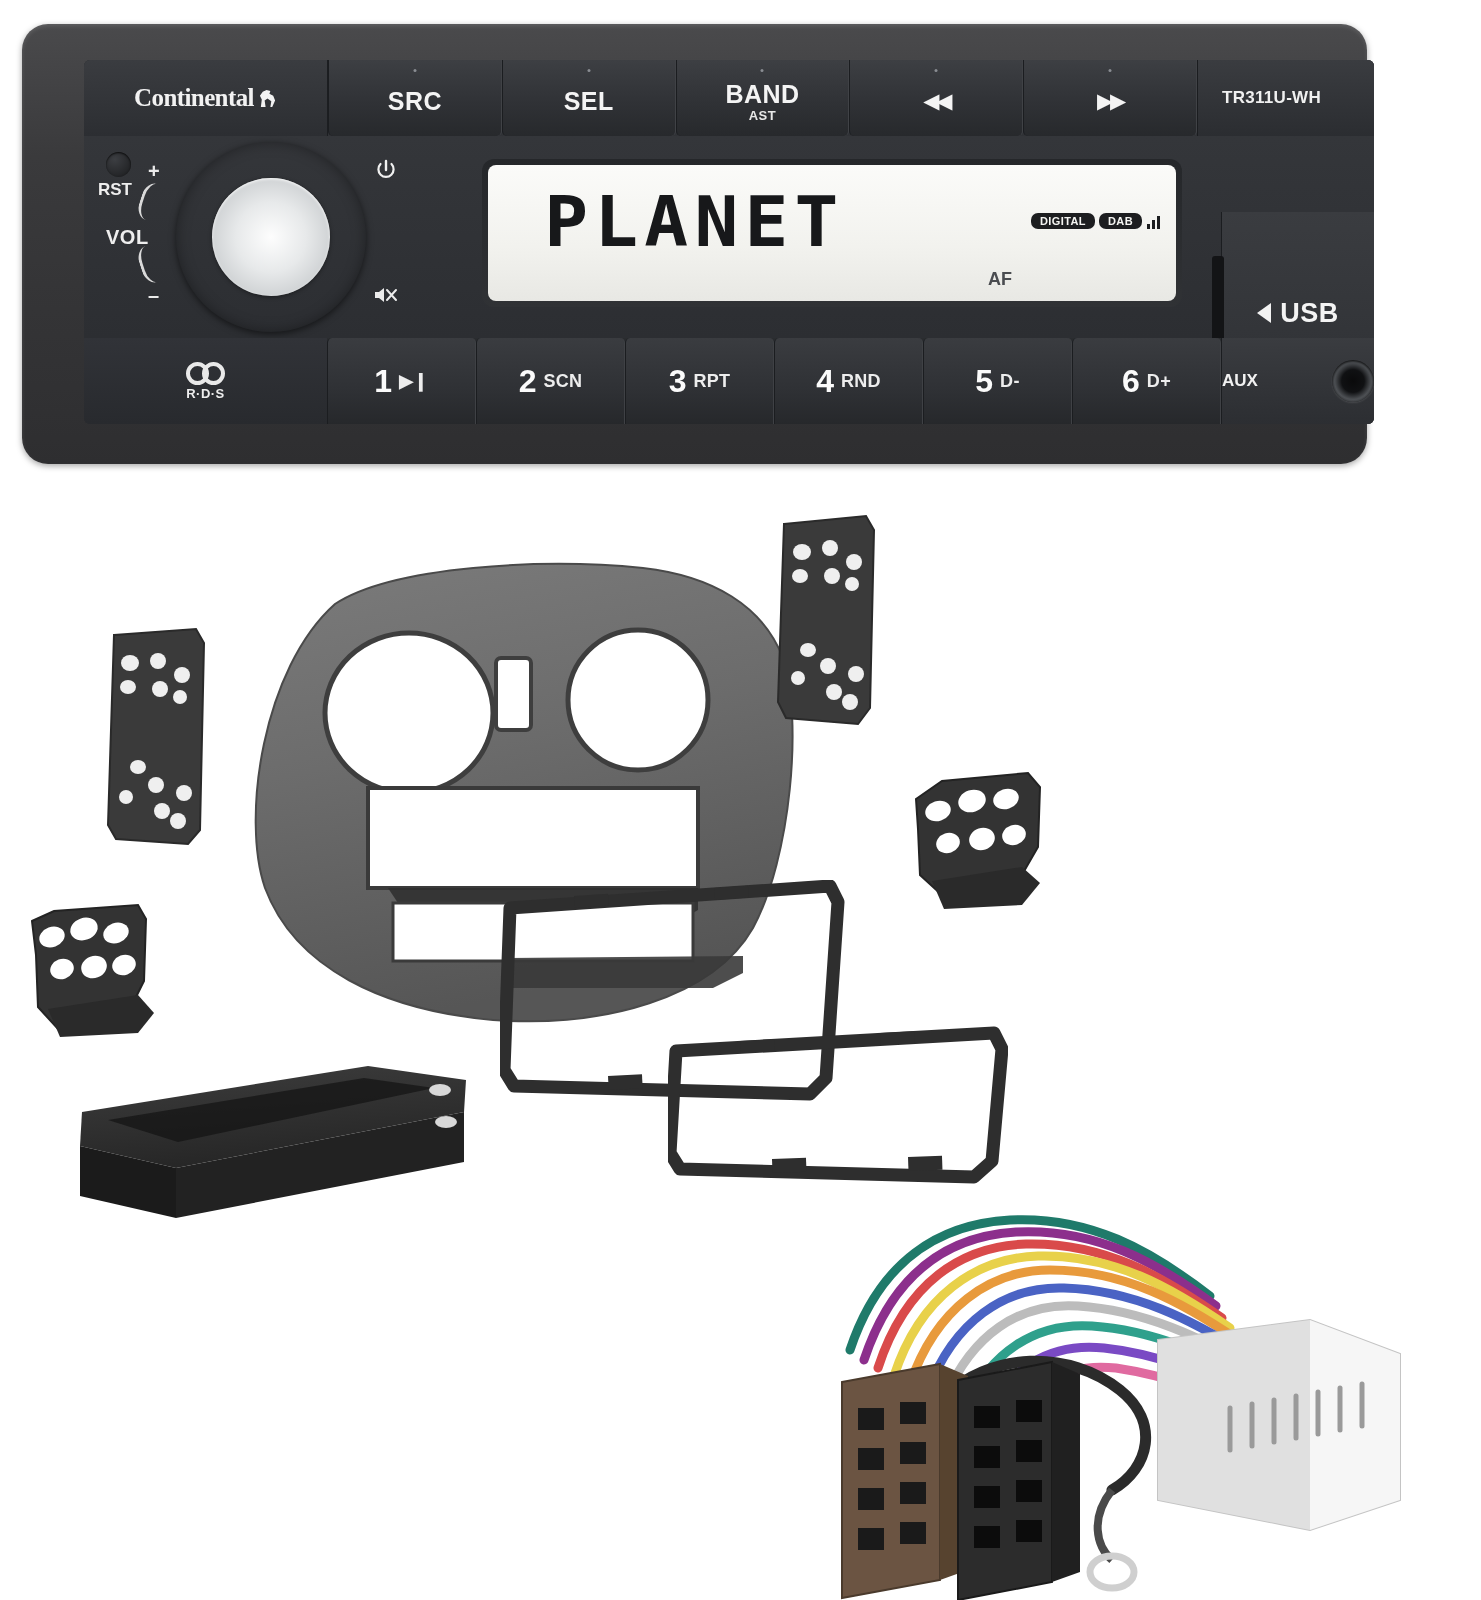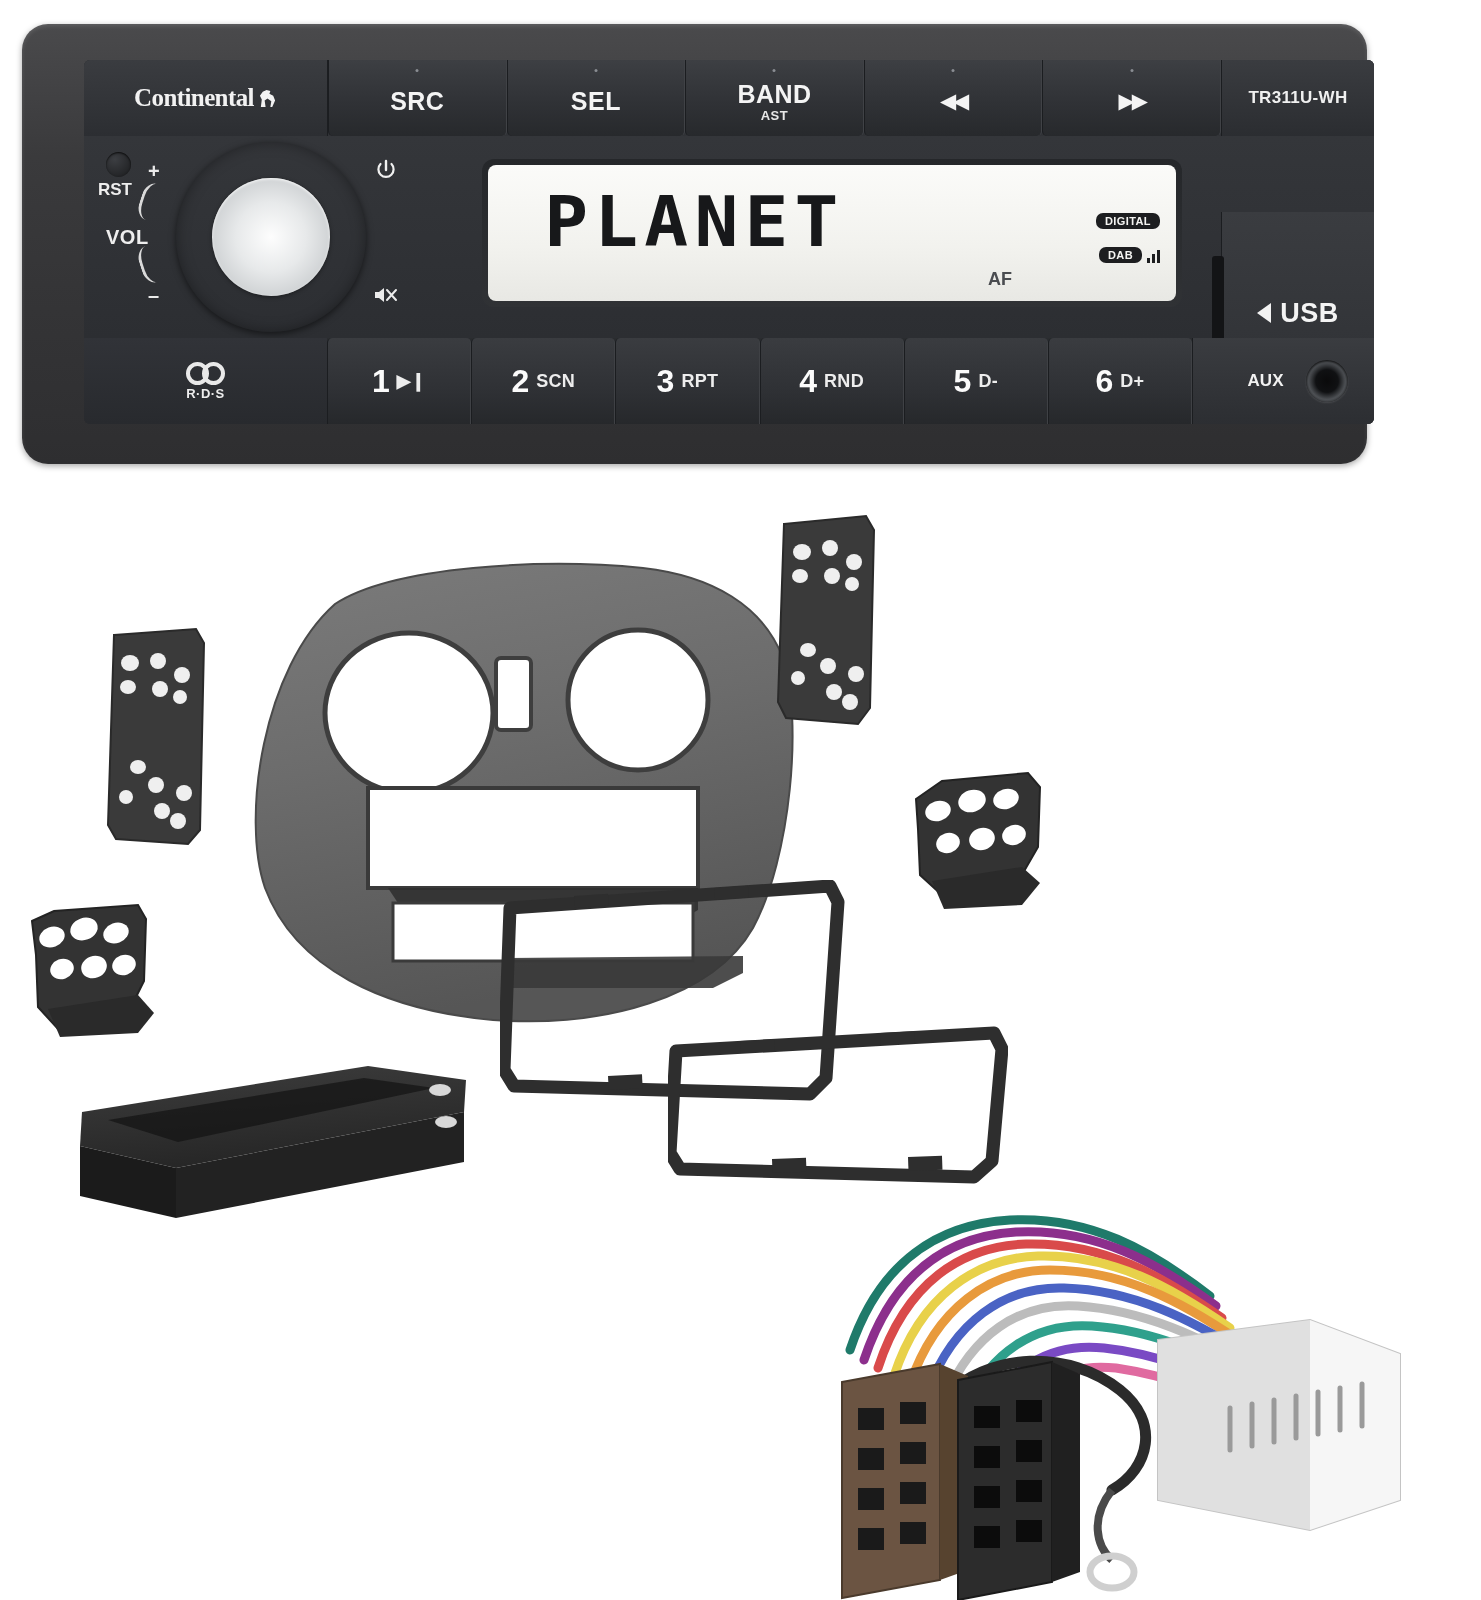--- a/index.html
+++ b/index.html
@@ -108,22 +108,23 @@
     color: #f4f4f4;
     font-size: 21px;
     letter-spacing: -3px;
     margin-top: 6px;
   }
   .model-cell {
     width: 152px;
     background: linear-gradient(180deg,#3a3c40 0%, #2b2d31 100%);
     display: flex;
     align-items: center;
-    justify-content: center;
+    justify-content: flex-start;
     border-left: 1px solid #1b1d20;
+    padding-left: 24px;
   }
   .model-cell span {
     color: #f0f0f0;
     font-size: 17px;
     font-weight: bold;
     letter-spacing: 0.3px;
   }
 
   
   .mid-row {
@@ -244,22 +245,21 @@
     position: absolute;
     left: 500px; top: 104px;
     color: #4a4c50;
     font-size: 18px;
     font-weight: bold;
   }
   .lcd-badges {
     position: absolute;
     right: 16px; top: 48px;
     display: flex;
-    flex-direction: column;
-    gap: 18px;
+    gap: 4px;
     align-items: flex-end;
   }
   .badge {
     background: #1d1e20;
     color: #f5f5f2;
     font-size: 11px;
     font-weight: bold;
     padding: 2px 9px;
     border-radius: 7px;
     letter-spacing: 0.4px;
@@ -375,23 +375,22 @@
     font-size: 18px;
     font-weight: bold;
     letter-spacing: 0.3px;
   }
   .aux-cell {
     width: 152px;
     background: linear-gradient(180deg,#3a3c40 0%, #2c2e32 100%);
     border-left: 1px solid #1b1d20;
     display: flex;
     align-items: center;
-    justify-content: center;
+    justify-content: space-between;
     gap: 23px;
-    padding-left: 29px;
   }
   .aux-cell span {
     color: #f2f2f2;
     font-size: 17px;
     font-weight: bold;
   }
   .aux-jack {
     width: 42px; height: 42px;
     border-radius: 50%;
     background: radial-gradient(circle at 50% 50%, #0a0a0b 0%, #101113 38%, #4e5155 62%, #2b2d30 100%);

